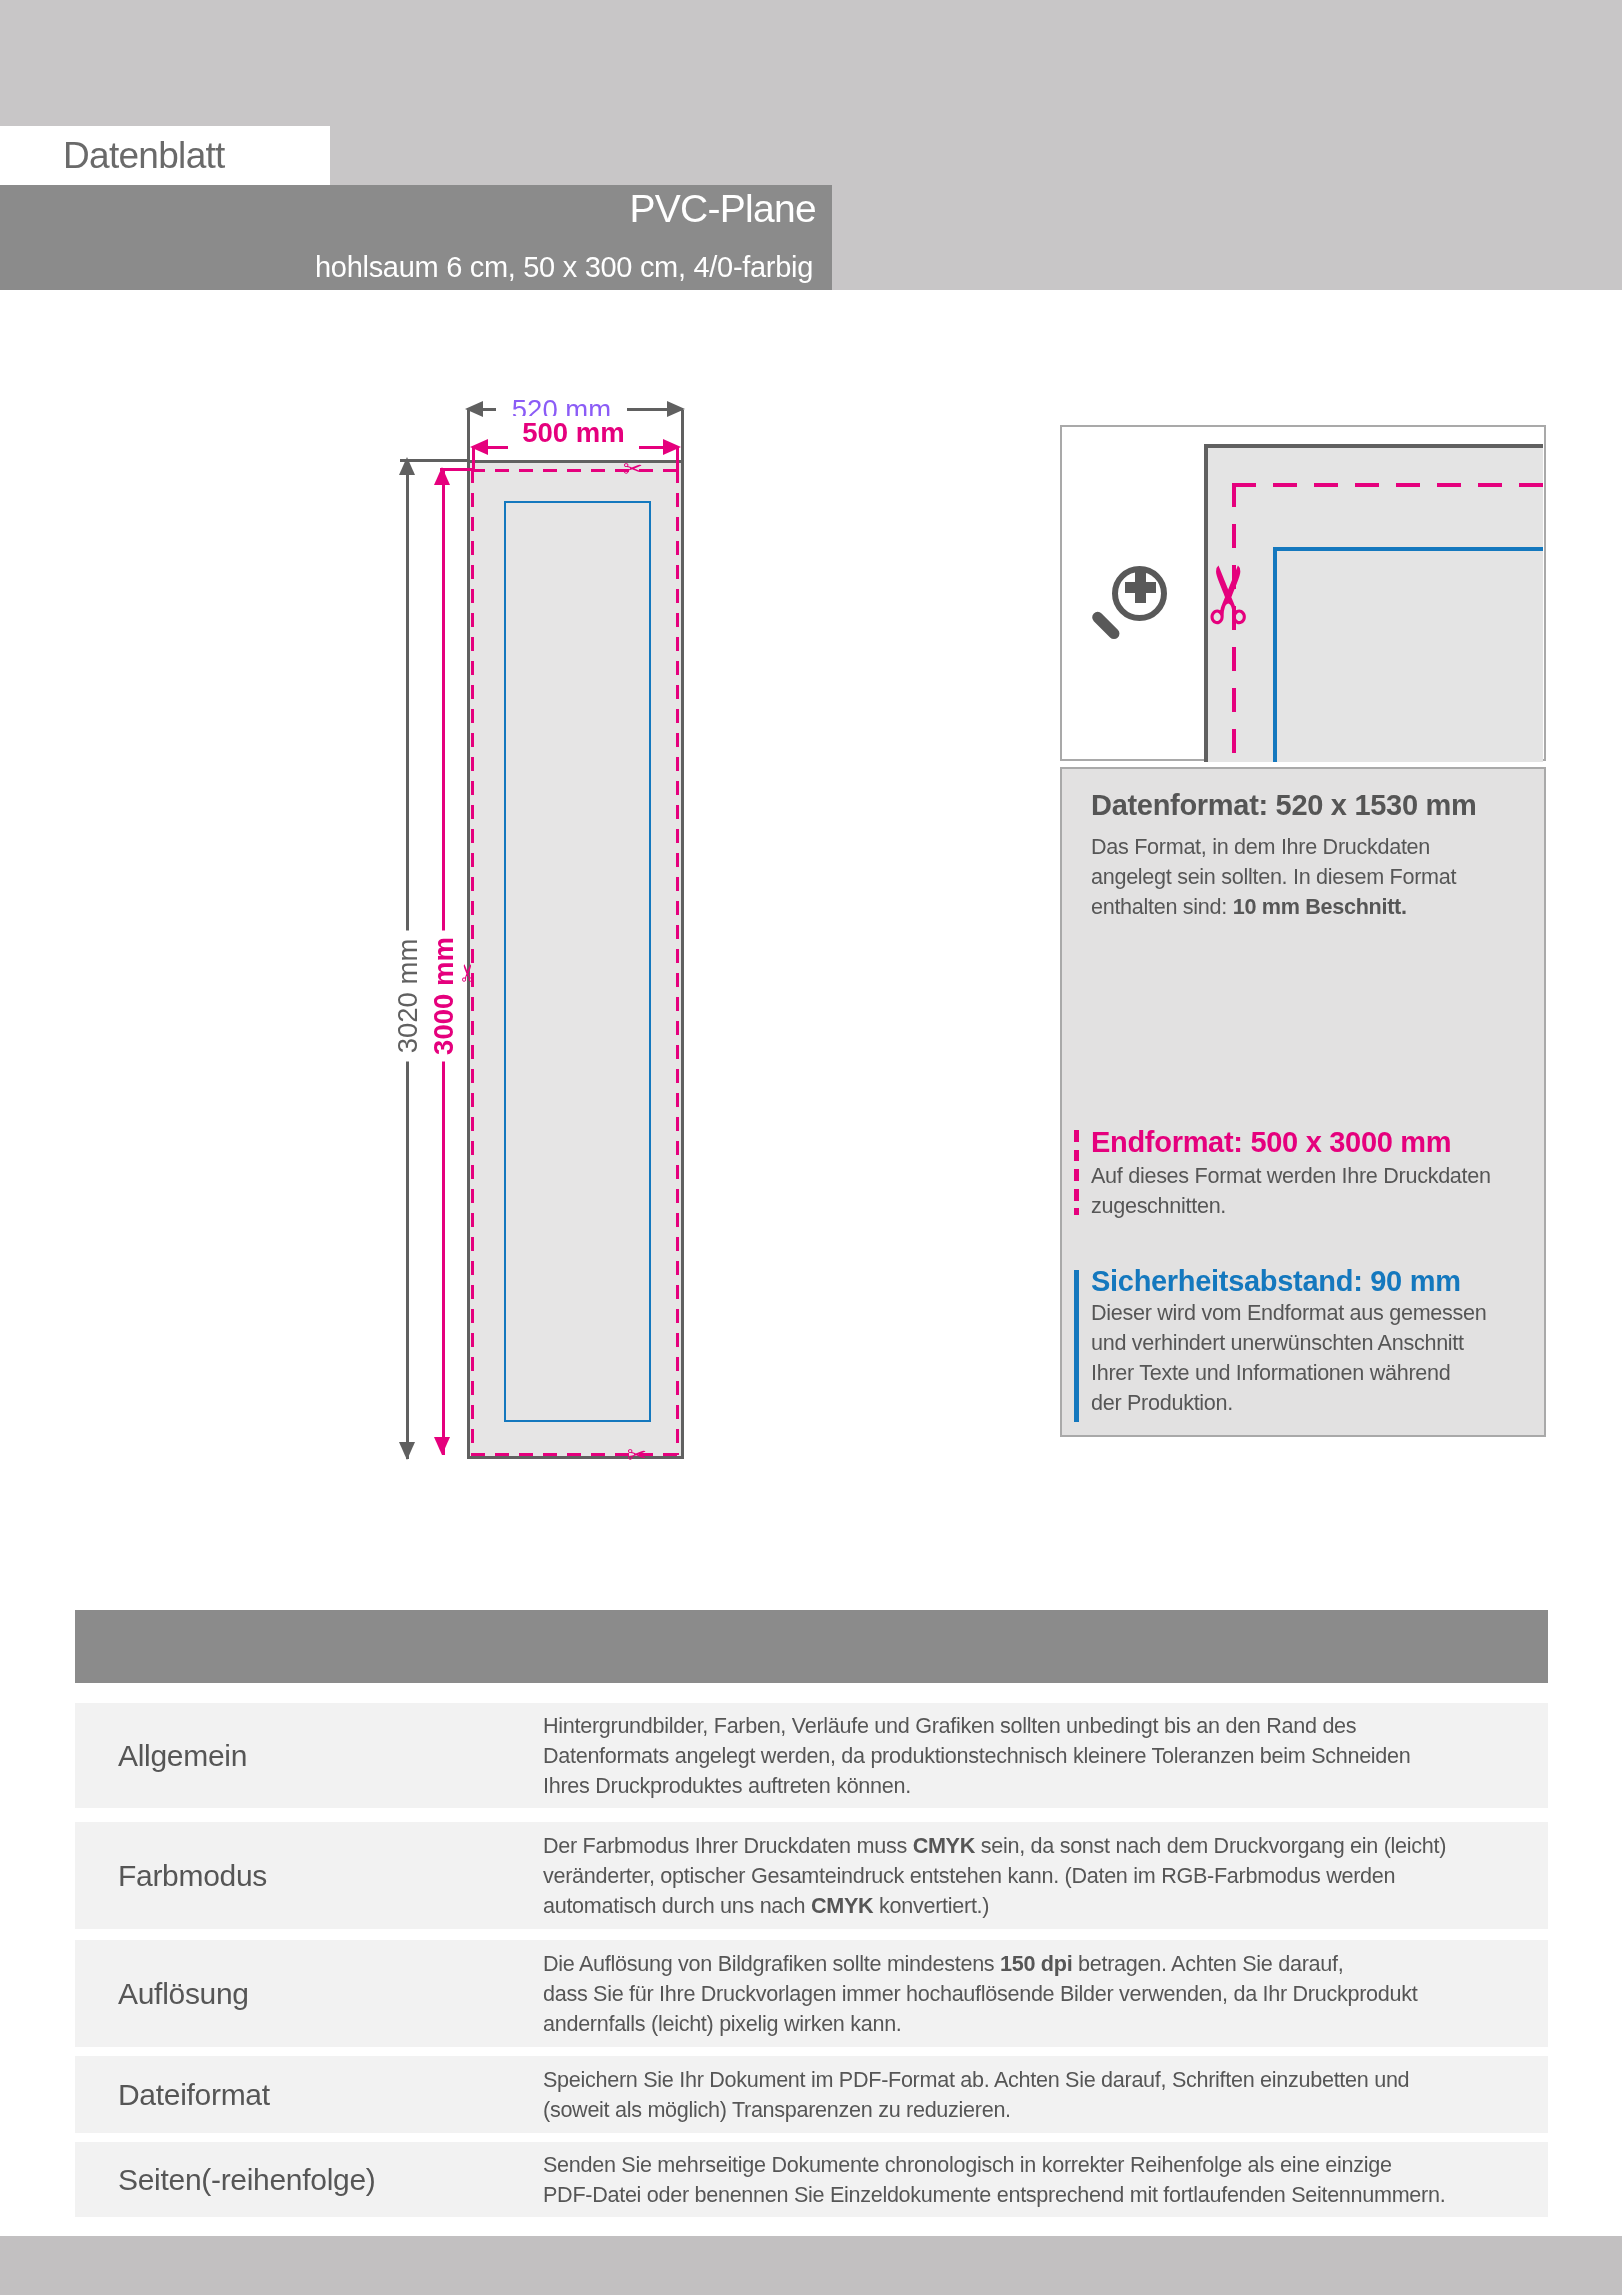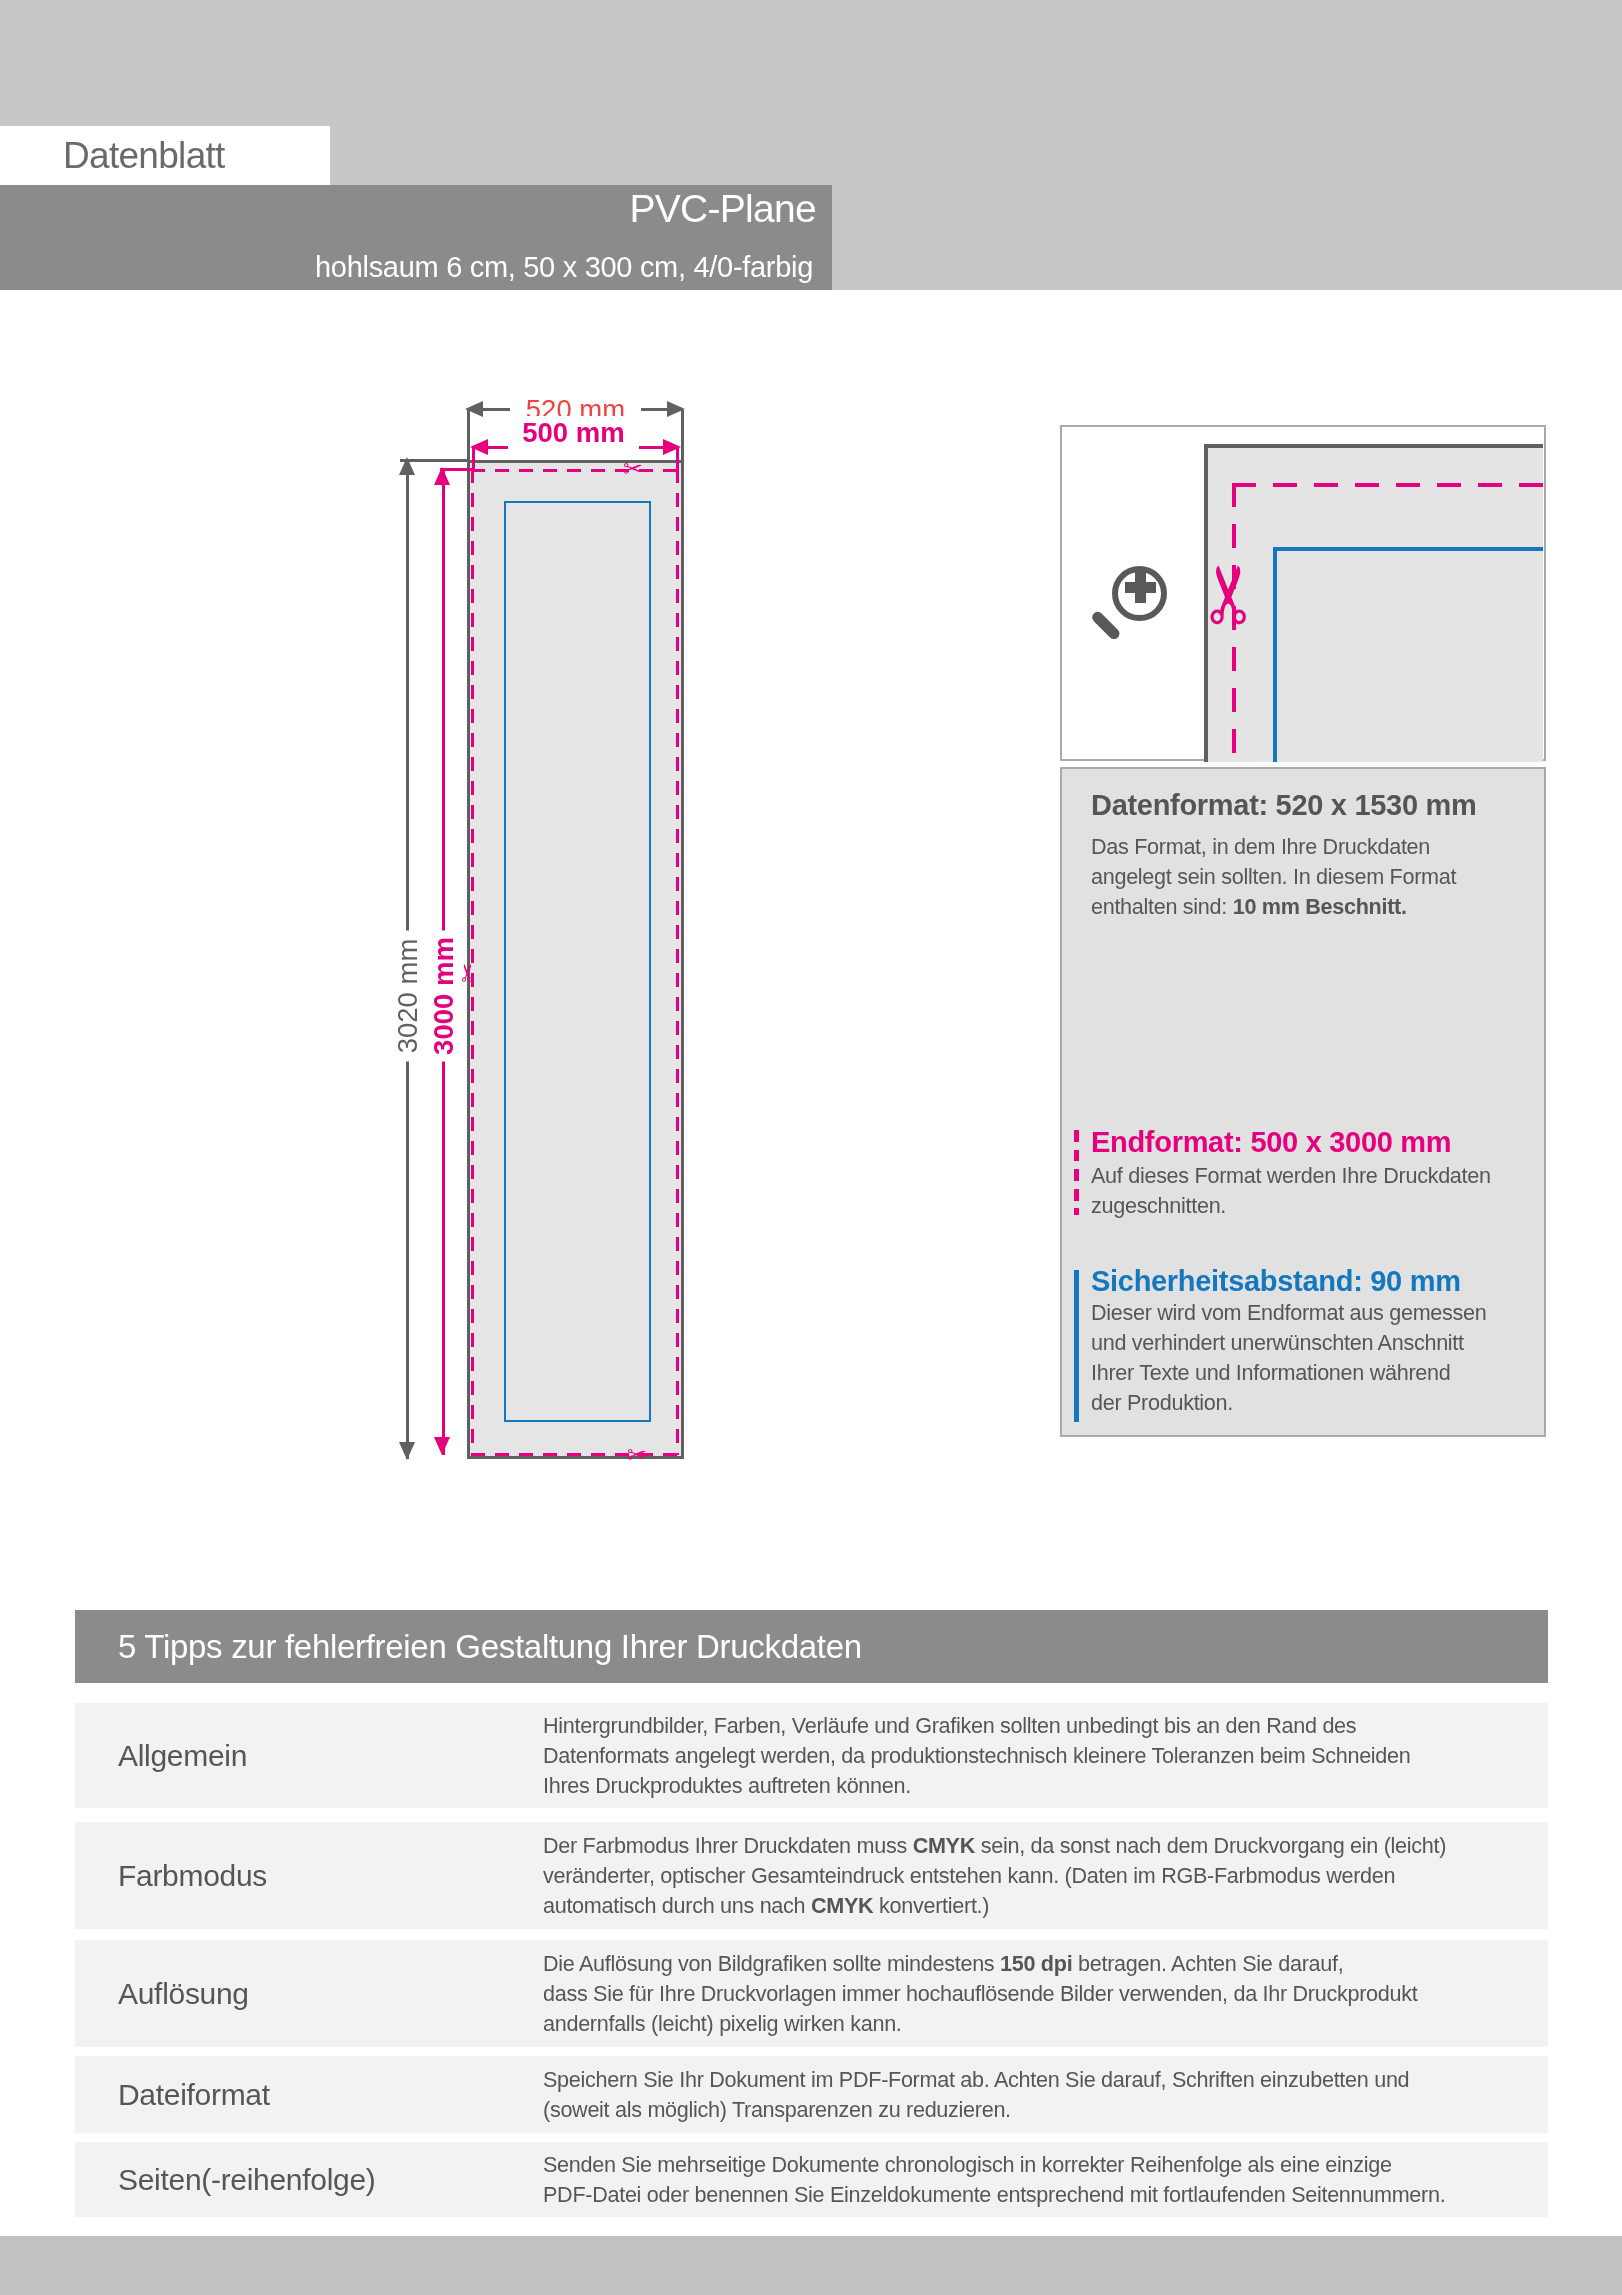--- a/index.html
+++ b/index.html
@@ -95,21 +95,21 @@
   <div class="abs dash-v" style="left:471px;top:469px;width:2.6px;height:986px;"></div>
   <div class="abs dash-v" style="left:676px;top:469px;width:2.6px;height:986px;"></div>
 
   <div class="abs blue-rect"></div>
 
   <div class="abs gray-line" style="left:468px;top:408px;width:215px;height:2.6px;"></div>
   <div class="abs arrow-head" style="left:465px;top:401px;border-right:18.3px solid #606060;border-top:8.5px solid transparent;border-bottom:8.5px solid transparent;"></div>
   <div class="abs arrow-head" style="left:667px;top:401px;border-left:18.3px solid #606060;border-top:8.5px solid transparent;border-bottom:8.5px solid transparent;"></div>
   <div class="abs gray-line" style="left:467px;top:410px;width:2.6px;height:50px;"></div>
   <div class="abs gray-line" style="left:681px;top:410px;width:2.6px;height:50px;"></div>
-  <div class="abs dim-label" style="left:510px;top:393px;width:131px;height:34px;line-height:34px;color:#ef4444;">520 mm</div>
+  <div class="abs dim-label" style="left:496px;top:393px;width:131px;height:34px;line-height:34px;color:#8b5cf6;">520 mm</div>
 
   <div class="abs mag-line" style="left:472px;top:446px;width:206px;height:2.6px;"></div>
   <div class="abs arrow-head" style="left:470px;top:439px;border-right:18.3px solid #e5007d;border-top:8.5px solid transparent;border-bottom:8.5px solid transparent;"></div>
   <div class="abs arrow-head" style="left:663px;top:439px;border-left:18.3px solid #e5007d;border-top:8.5px solid transparent;border-bottom:8.5px solid transparent;"></div>
   <div class="abs mag-line" style="left:472px;top:448px;width:2.6px;height:21.6px;"></div>
   <div class="abs mag-line" style="left:676px;top:448px;width:2.6px;height:21.6px;"></div>
   <div class="abs dim-label" style="left:508px;top:416px;width:131px;height:33px;line-height:33px;color:#e5007d;font-weight:bold;">500 mm</div>
 
   <div class="abs gray-line" style="left:406px;top:460px;width:2.6px;height:999px;"></div>
   <div class="abs arrow-head" style="left:399px;top:457px;border-bottom:18.3px solid #606060;border-left:8.5px solid transparent;border-right:8.5px solid transparent;"></div>
@@ -154,21 +154,20 @@
 zugeschnitten.</div>
 
   <div class="abs marker-safe"></div>
   <div class="abs info-h h-safe">Sicherheitsabstand: 90 mm</div>
   <div class="abs info-p p-safe">Dieser wird vom Endformat aus gemessen
 und verhindert unerwünschten Anschnitt
 Ihrer Texte und Informationen während
 der Produktion.</div>
 
   <div class="abs tips-band"></div>
-  <div class="abs tips-heading">5 Tipps zur fehlerfreien Gestaltung Ihrer Druckdaten</div>
 
   <div class="abs tip-row" style="top:1703px;height:105px;">
     <div class="tip-label">Allgemein</div>
     <div class="tip-body">
         <div class="txt"><span>Hintergrundbilder, Farben, Verläufe und Grafiken sollten unbedingt bis an den Rand des
 Datenformats angelegt werden, da produktionstechnisch kleinere Toleranzen beim Schneiden
 Ihres Druckproduktes auftreten können.</span><b></b><span></span><b></b><span></span></div>
       </div>
   </div>
 

